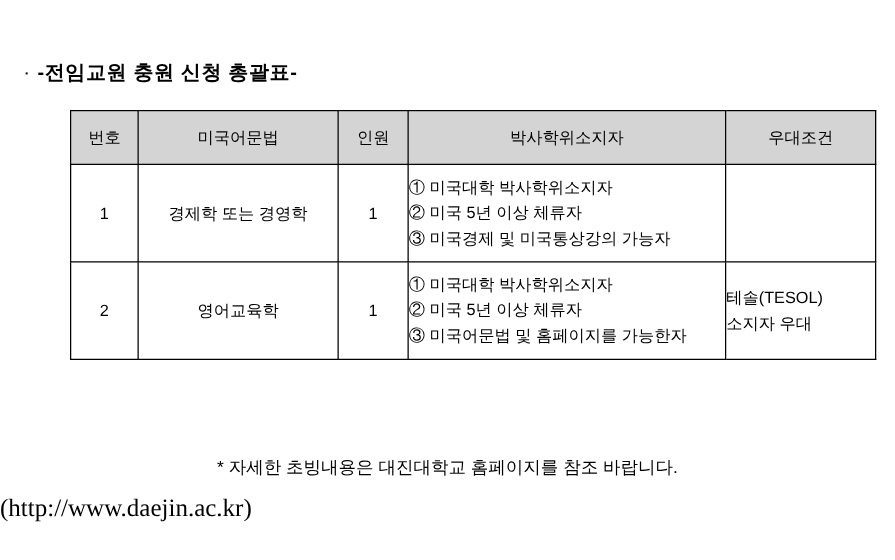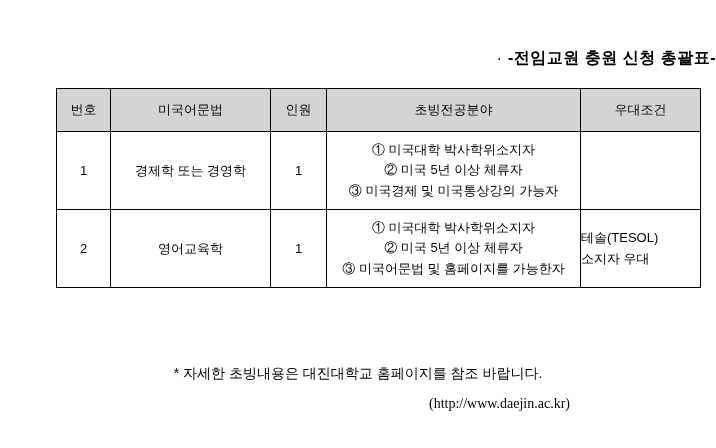--- a/index.html
+++ b/index.html
@@ -18,21 +18,21 @@
   .page {
     position: relative;
     width: 716px;
     height: 448px;
   }
   .doc-title {
     position: absolute;
     top: 30px;
     left: 0;
     width: 716px;
-    text-align: right;
+    text-align: left;
     font-size: 16px;
     font-weight: bold;
     letter-spacing: 0.5px;
     white-space: pre;
   }
   .table-wrap {
     position: absolute;
     top: 88px;
     left: 36px;
     width: 644px;
@@ -60,21 +60,21 @@
   col.c-field { width: 160px; }
   col.c-count { width: 56px; }
   col.c-req   { width: 254px; }
   col.c-pref  { width: 120px; }
 
   tbody tr { height: 78px; }
   td.cell-center {
     text-align: center;
   }
   td.cell-req {
-    text-align: center;
+    text-align: left;
     padding: 6px 10px;
     line-height: 1.55;
   }
   td.cell-pref {
     text-align: left;
     line-height: 1.55;
   }
   .req-line { display: block; white-space: pre; }
   .pref-line { display: block; white-space: pre; }
 
@@ -85,22 +85,22 @@
     width: 716px;
     text-align: center;
     font-size: 14px;
     white-space: pre;
   }
   .url-line {
     position: absolute;
     top: 396px;
     left: 0;
     width: 570px;
-    text-align: right;
-    font-size: 14px;
+    text-align: left;
+    font-size: 20px;
     font-family: "Liberation Serif", serif;
     white-space: pre;
   }
   .title-bullet {
     display: inline-block;
     margin-right: 6px;
     font-size: 11px;
     vertical-align: middle;
   }
 </style>
@@ -120,21 +120,21 @@
         <col class="c-field">
         <col class="c-count">
         <col class="c-req">
         <col class="c-pref">
       </colgroup>
       <thead>
         <tr>
           <th>번호</th>
           <th>미국어문법</th>
           <th>인원</th>
-          <th>초빙전공분야</th>
+          <th>박사학위소지자</th>
           <th>우대조건</th>
         </tr>
       </thead>
       <tbody>
         <tr>
           <td class="cell-center">1</td>
           <td class="cell-center">경제학 또는 경영학</td>
           <td class="cell-center">1</td>
           <td class="cell-req">
             <span class="req-line">① 미국대학 박사학위소지자</span>

